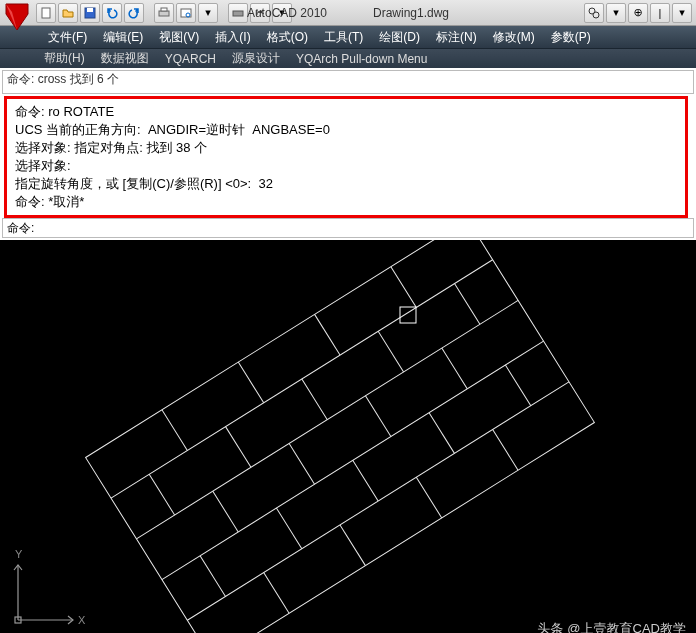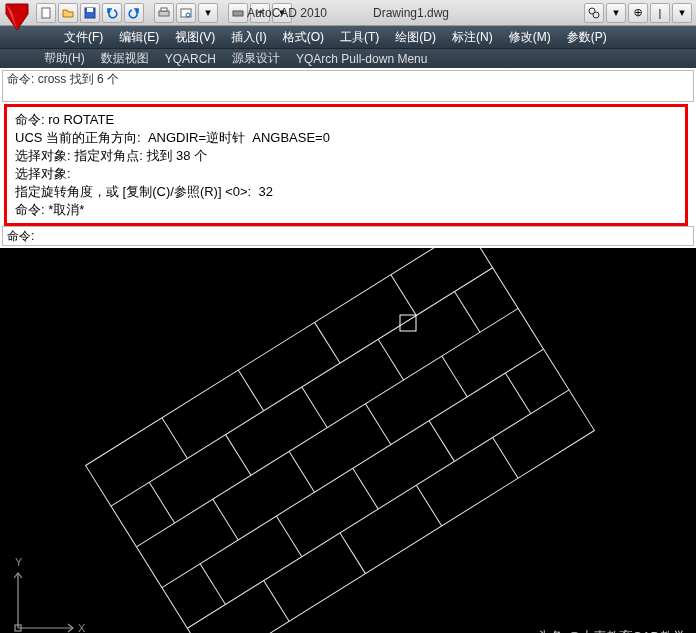--- a/index.html
+++ b/index.html
@@ -7,26 +7,26 @@
 
 .titlebar { height: 26px; background: linear-gradient(#e8e8e8, #cfcfcf); display: flex; align-items: center; border-bottom: 1px solid #999; position: relative; }
 .app-logo { width: 30px; height: 30px; position: absolute; left: 2px; top: 2px; z-index: 10; }
 .app-logo svg { width: 100%; height: 100%; }
 .qat { display: flex; gap: 2px; margin-left: 36px; align-items: center; }
 .qat-btn { width: 20px; height: 20px; background: linear-gradient(#f8f8f8,#ddd); border: 1px solid #aaa; border-radius: 2px; display: flex; align-items: center; justify-content: center; font-size: 11px; cursor: pointer; }
 .qat-sep { width: 6px; }
 .title-center { position: absolute; left: 50%; transform: translateX(-50%); display: flex; gap: 46px; font-size: 12px; color: #333; }
 .title-right { position: absolute; right: 4px; display: flex; gap: 2px; }
 
-.menubar { height: 22px; background: linear-gradient(#4a5968,#2b3846); display: flex; align-items: center; padding-left: 56px; }
+.menubar { height: 22px; background: linear-gradient(#4a5968,#2b3846); display: flex; align-items: center; padding-left: 40px; }
 .menu-item { color: #fff; font-size: 12px; padding: 0 8px; cursor: pointer; }
 .menubar2 { height: 20px; background: linear-gradient(#3d4a58,#2b3846); display: flex; align-items: center; padding-left: 36px; border-top: 1px solid #1a2530; }
 .menu-item2 { color: #ddd; font-size: 12px; padding: 0 8px; cursor: pointer; }
 
-.cmd-history { background: #fff; border: 1px solid #bbb; margin: 2px; padding: 2px 4px; font-size: 12px; color: #333; height: 32px; overflow: hidden; line-height: 12px; }
+.cmd-history { background: #fff; border: 1px solid #bbb; margin: 2px; padding: 2px 4px; font-size: 12px; color: #333; height: 24px; overflow: hidden; line-height: 12px; }
 
 .cmd-box { border: 3px solid #e00; margin: 2px 8px 0 4px; padding: 4px 8px; background: #fff; font-size: 13px; line-height: 18px; color: #000; font-family: SimSun, monospace; }
 .cmd-box div { white-space: pre; }
 
 .cmd-input-row { display: flex; align-items: center; padding: 2px 4px; background: #fff; border: 1px solid #bbb; margin: 0 2px; height: 20px; }
 .cmd-label { font-size: 12px; margin-right: 20px; }
 .cmd-input { flex: 1; border: none; outline: none; font-size: 12px; background: transparent; }
 
 .canvas-area { background: #000; position: relative; height: 406px; margin-top: 2px; }
 .canvas-svg { position: absolute; left: 0; top: 0; width: 100%; height: 100%; }

